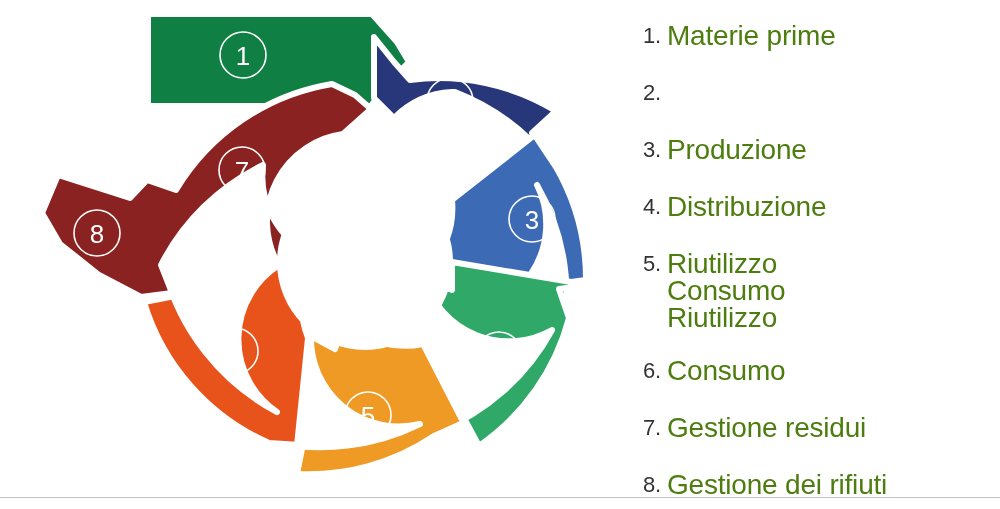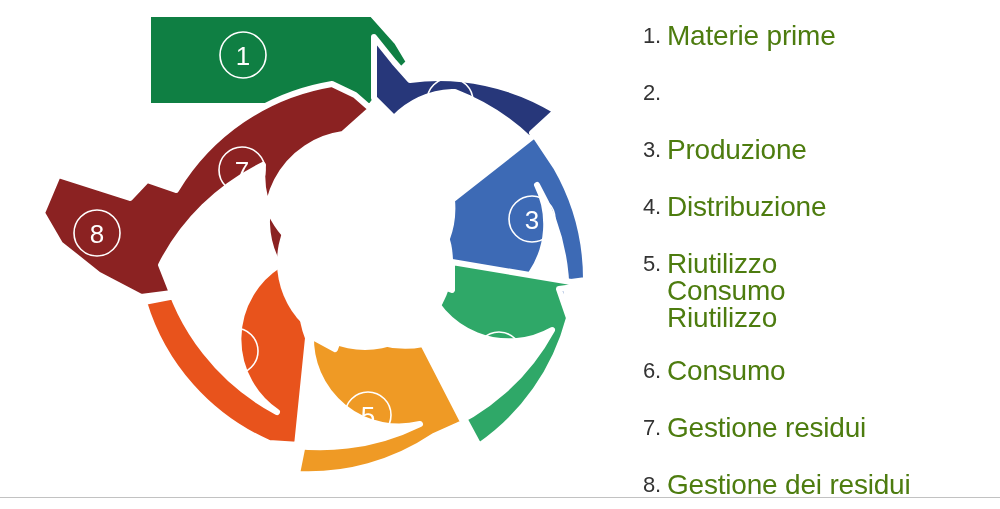--- a/index.html
+++ b/index.html
@@ -202,20 +202,20 @@
       <span class="legend-text">Consumo</span>
     </div>
 
     <div class="legend-item">
       <span class="legend-index">7.</span>
       <span class="legend-text">Gestione residui</span>
     </div>
 
     <div class="legend-item">
       <span class="legend-index">8.</span>
-      <span class="legend-text">Gestione dei residui</span>
+      <span class="legend-text">Gestione dei rifiuti</span>
     </div>
 
   </div>
 
   <div id="bottom-divider"></div>
 
 </div>
 
 </body></html>

